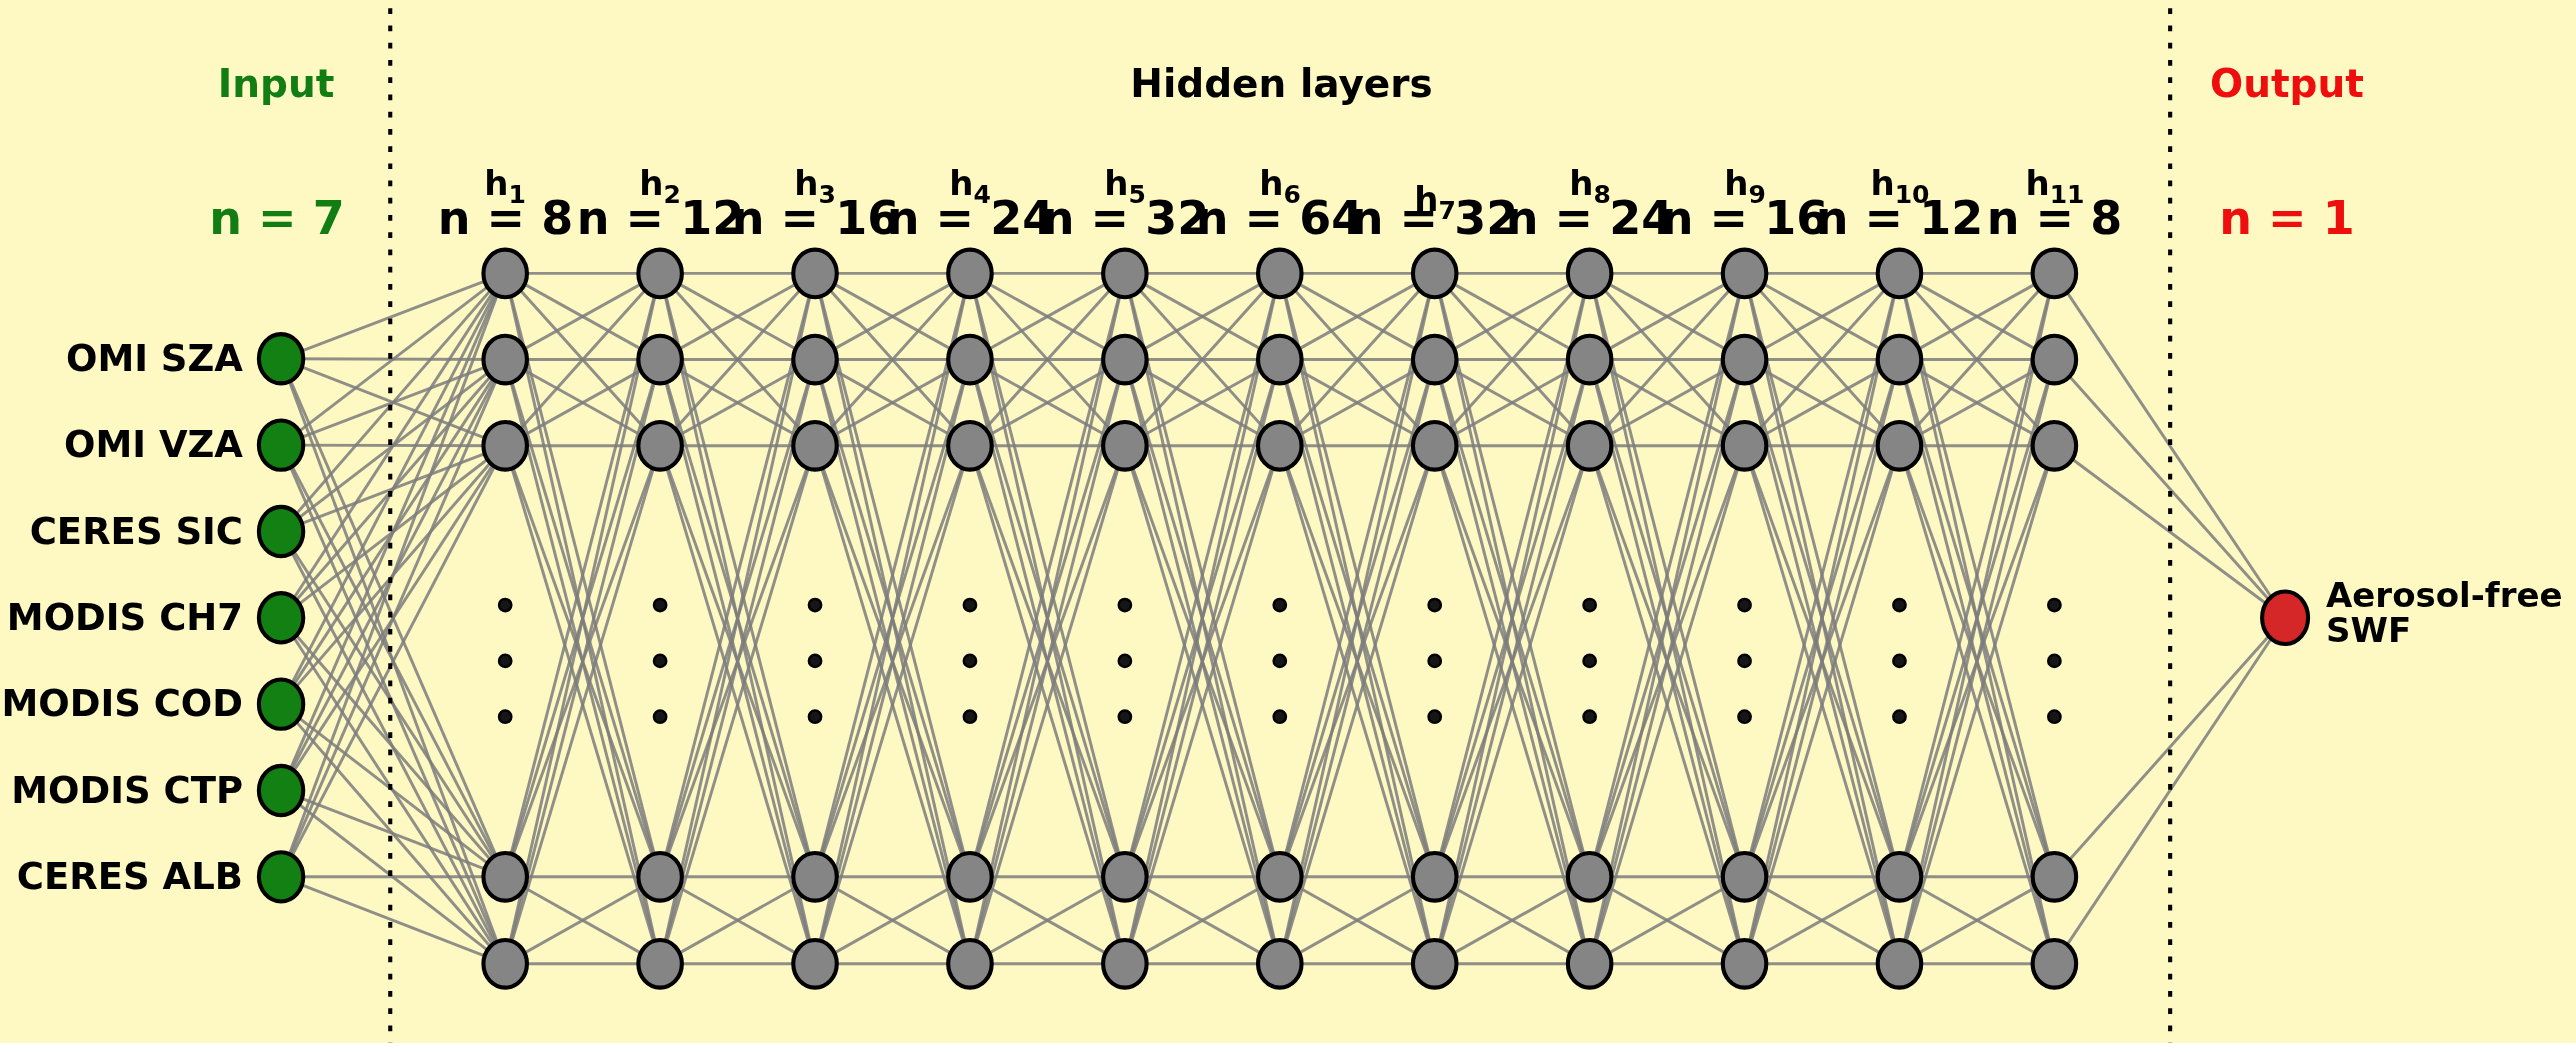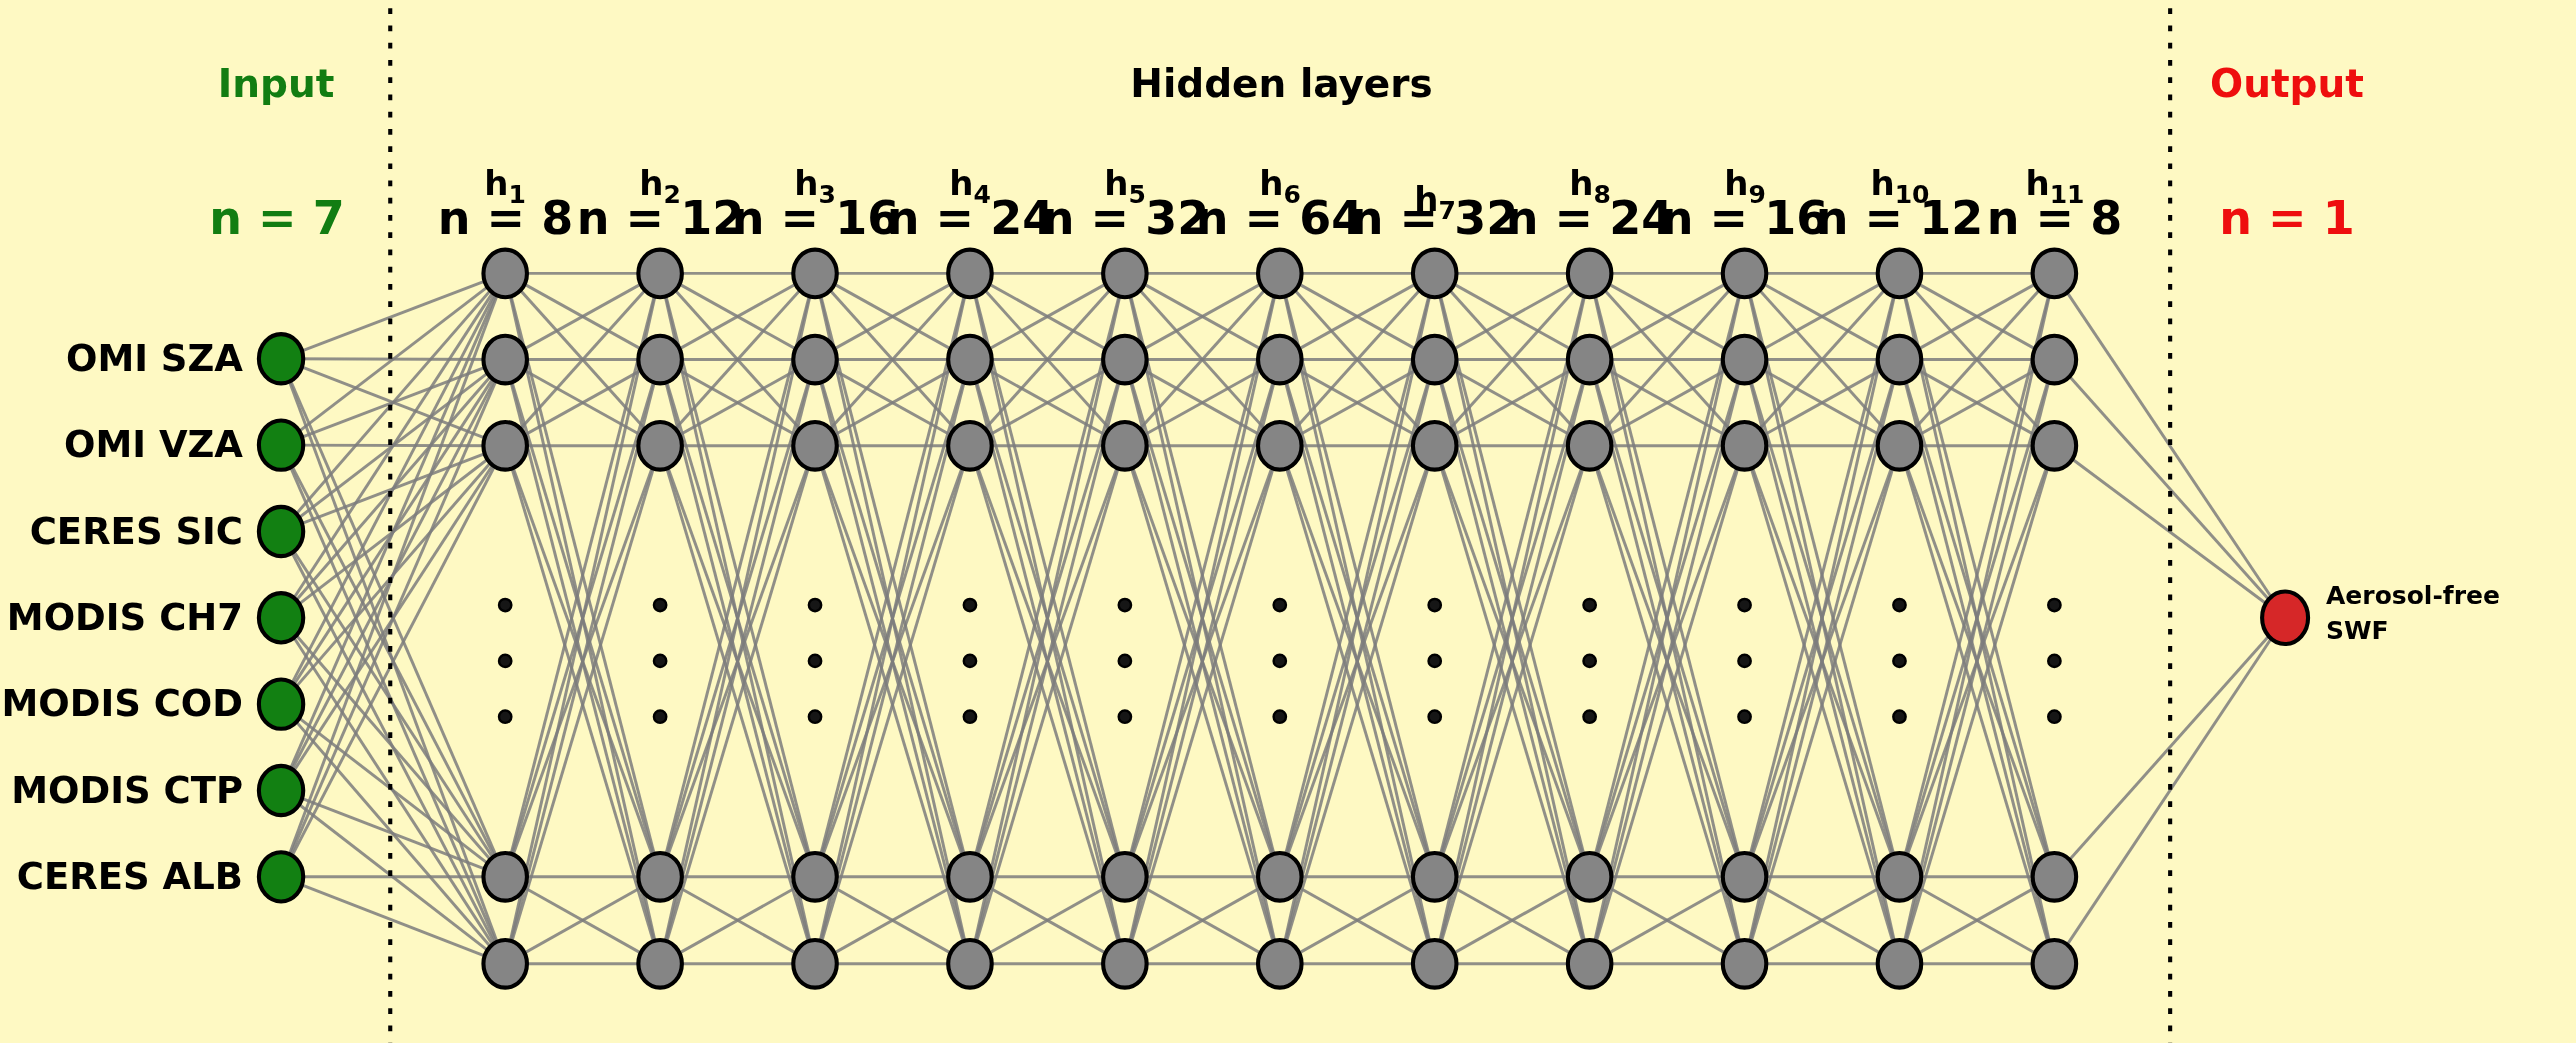--- a/index.html
+++ b/index.html
@@ -10,21 +10,21 @@
     font-family:"DejaVu Sans","Liberation Sans",sans-serif;
     overflow:hidden;
   }
   #net-svg{position:absolute;left:0;top:0;}
   .lbl{position:absolute;font-weight:bold;white-space:nowrap;}
   .title{font-size:39px;line-height:43px;text-align:center;}
   .count{font-size:46px;line-height:36px;text-align:center;}
   .hname{font-size:34px;line-height:38px;text-align:center;}
   .hname sub{font-size:25px;line-height:0;}
   .in-label{font-size:37px;line-height:38px;text-align:right;color:#000;}
-  .out-label{font-size:25px;line-height:35px;text-align:left;color:#000;}
+  .out-label{font-size:34px;line-height:35px;text-align:left;color:#000;}
 </style>
 </head>
 <body>
 
 <div id="stage">
 
   <svg id="net-svg" width="2576" height="1064" viewBox="0 0 3137 1296">
       <line x1="342" y1="437" x2="615" y2="333" stroke="#7d7d7d" stroke-width="3.6" stroke-opacity="0.85"></line>
       <line x1="342" y1="437" x2="615" y2="438" stroke="#7d7d7d" stroke-width="3.6" stroke-opacity="0.85"></line>
       <line x1="342" y1="437" x2="615" y2="543" stroke="#7d7d7d" stroke-width="3.6" stroke-opacity="0.85"></line>

